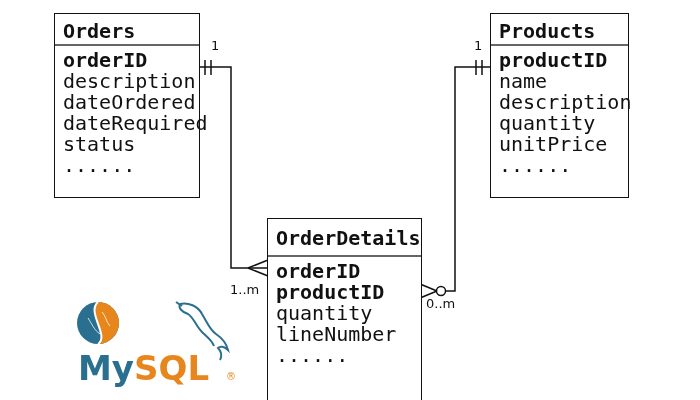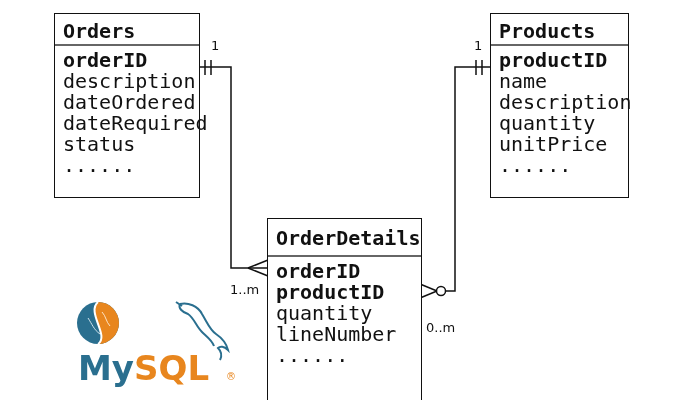--- a/index.html
+++ b/index.html
@@ -68,21 +68,21 @@
     <div class="pk">productID</div>
     <div>quantity</div>
     <div>lineNumber</div>
     <div>......</div>
   </div>
 </div>
 
 <span class="lbl" style="left:211px;top:38px;">1</span>
 <span class="lbl" style="left:230px;top:282px;">1..m</span>
 <span class="lbl" style="left:474px;top:38px;">1</span>
-<span class="lbl" style="left:426px;top:320px;">0..m</span>
+<span class="lbl" style="left:426px;top:296px;">0..m</span>
 
 <div class="logo">
   <svg width="170" height="90" viewBox="0 0 170 90">
 
     <g>
       <circle cx="22" cy="23" r="21" fill="#2a6f8f"></circle>
       <path d="M22 2 A21 21 0 0 1 22 44 C34 36 10 12 22 2 Z" fill="#e8861e"></path>
       <path d="M22 2 C10 12 34 36 22 44" stroke="#fff" stroke-width="2" fill="none"></path>
       <path d="M12 18 C16 24 18 30 24 34" stroke="#cfe3ec" stroke-width="1" fill="none"></path>
       <path d="M26 12 C30 16 30 22 34 26" stroke="#fde3c4" stroke-width="1" fill="none"></path>

